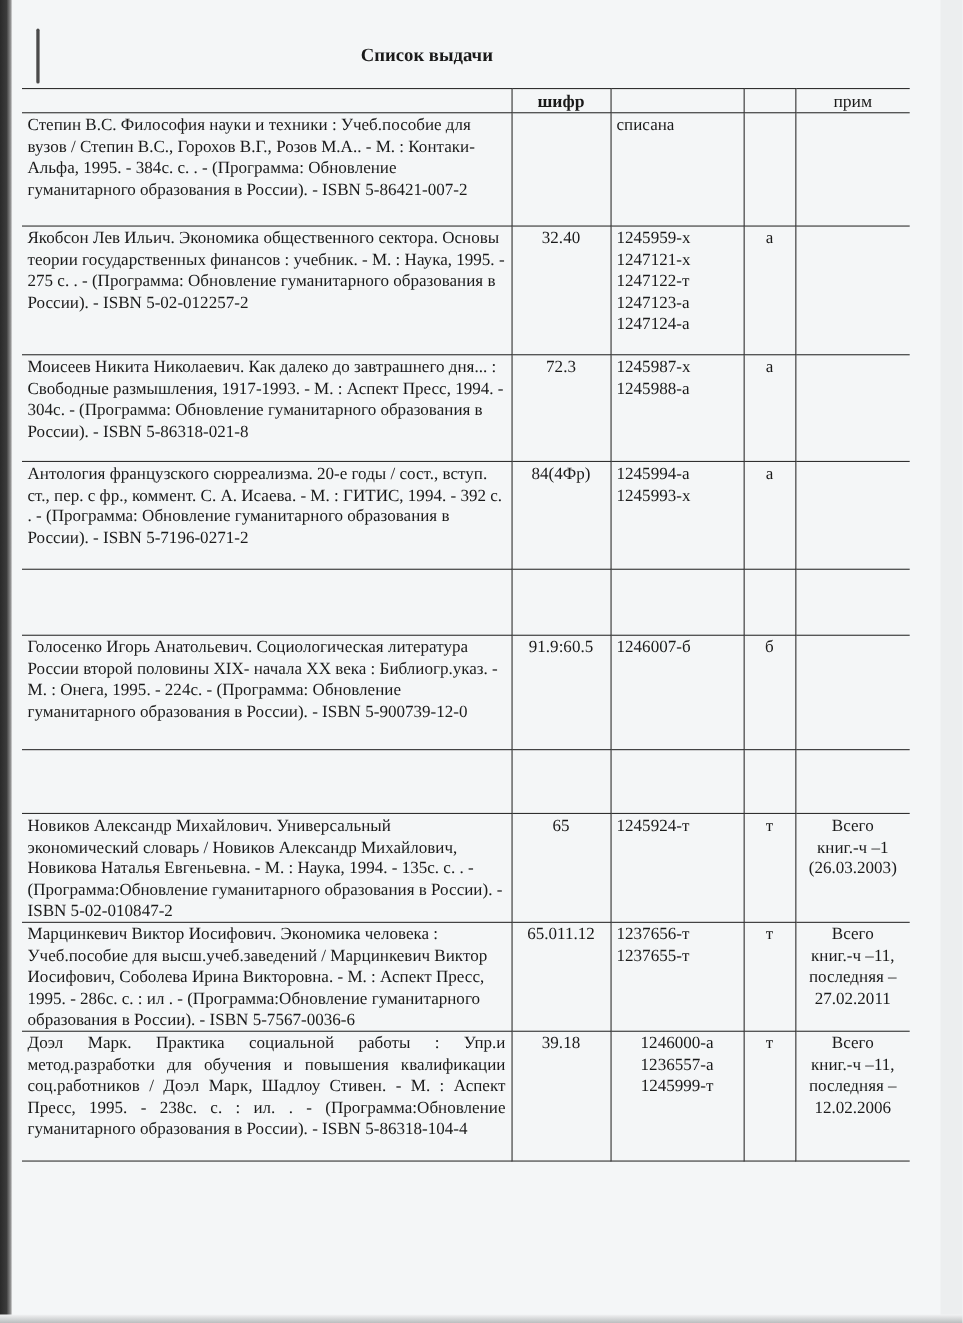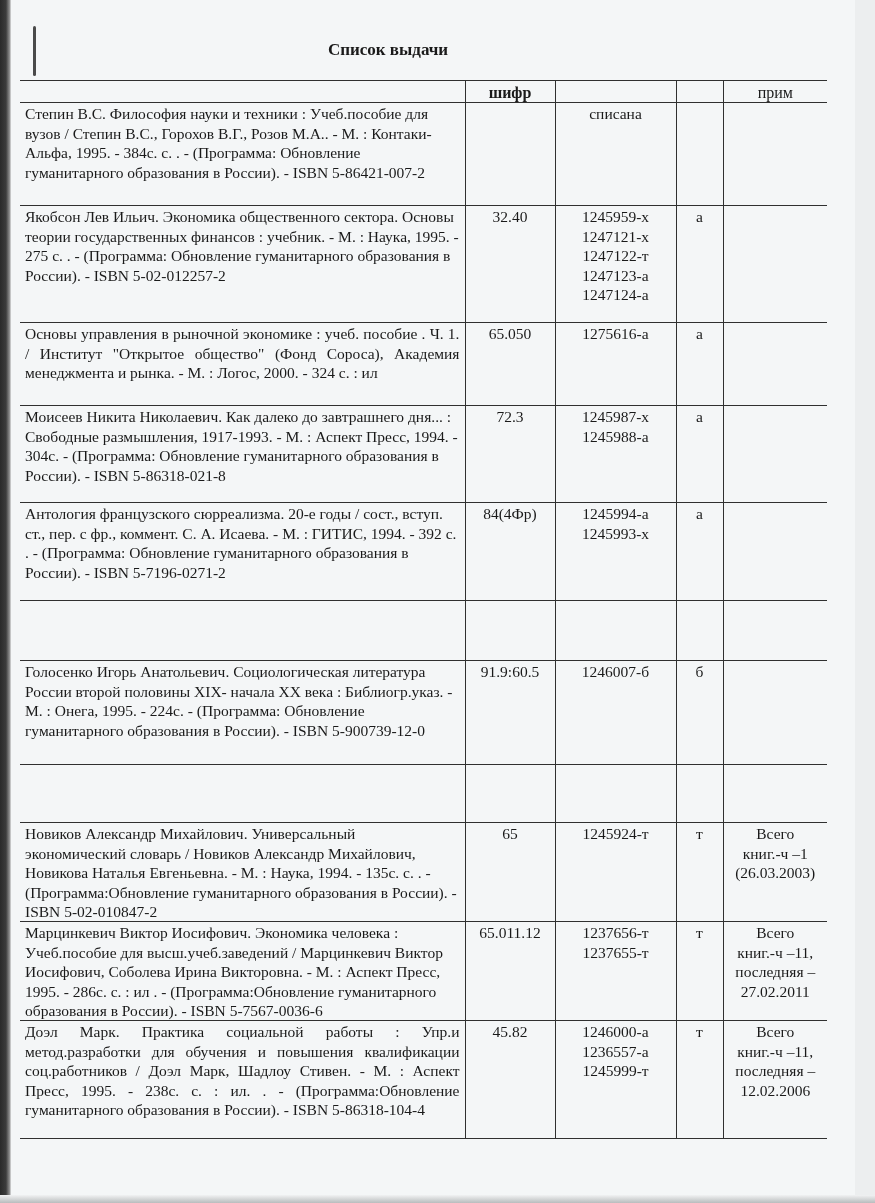--- a/index.html
+++ b/index.html
@@ -42,21 +42,21 @@
     font-weight:normal;
     margin-top:24px;
   }
   table.issue tr.head th { font-weight:bold; text-align:center; font-size:16px; padding:2px 4px 0 4px; height:17px; }
   table.issue tr.head th.col-prim { font-weight:normal; }
   table.issue td:first-child, table.issue th:first-child { border-left:none; }
   table.issue td:last-child, table.issue th:last-child { border-right:none; }
   .desc { text-align:left; }
   .desc.justify { text-align:justify; }
   .code { text-align:center; }
-  .inv { text-align:center; padding-left:8px; white-space:pre-line; }
+  .inv { text-align:left; padding-left:8px; white-space:pre-line; }
   .inv.centered { text-align:center; }
   .sigla { text-align:center; }
   .note { text-align:center; white-space:pre-line; line-height:20px; }
 </style>
 </head>
 <body>
 
 <div class="scan-left"></div>
 <div class="scan-right"></div>
 <div class="scan-bottom"></div>
@@ -94,27 +94,20 @@
     <td class="code">32.40</td>
     <td class="inv">1245959-х
 1247121-х
 1247122-т
 1247123-а
 1247124-а</td>
     <td class="sigla">а</td>
     <td class="note"></td>
   </tr>
 
-  <tr style="height:83px">
-    <td class="desc justify">Основы управления в рыночной экономике : учеб. пособие . Ч. 1. / Институт "Открытое общество" (Фонд Сороса), Академия менеджмента и рынка. - М. : Логос, 2000. - 324 с. : ил</td>
-    <td class="code">65.050</td>
-    <td class="inv centered">1275616-а</td>
-    <td class="sigla">а</td>
-    <td class="note"></td>
-  </tr>
 
   <tr style="height:97px">
     <td class="desc">Моисеев Никита Николаевич. Как далеко до завтрашнего дня... : Свободные размышления, 1917-1993. - М. : Аспект Пресс, 1994. - 304с. - (Программа: Обновление гуманитарного образования в России). - ISBN 5-86318-021-8</td>
     <td class="code">72.3</td>
     <td class="inv">1245987-х
 1245988-а</td>
     <td class="sigla">а</td>
     <td class="note"></td>
   </tr>
 
@@ -168,21 +161,21 @@
 1237655-т</td>
     <td class="sigla">т</td>
     <td class="note">Всего
 книг.-ч –11,
 последняя –
 27.02.2011</td>
   </tr>
 
   <tr style="height:118px">
     <td class="desc justify">Доэл Марк. Практика социальной работы : Упр.и метод.разработки для обучения и повышения квалификации соц.работников / Доэл Марк, Шадлоу Стивен. - М. : Аспект Пресс, 1995. - 238с. с. : ил. . - (Программа:Обновление гуманитарного образования в России). - ISBN 5-86318-104-4</td>
-    <td class="code">45.82</td>
+    <td class="code">39.18</td>
     <td class="inv centered">1246000-а
 1236557-а
 1245999-т</td>
     <td class="sigla">т</td>
     <td class="note">Всего
 книг.-ч –11,
 последняя –
 12.02.2006</td>
   </tr>
 </tbody>

